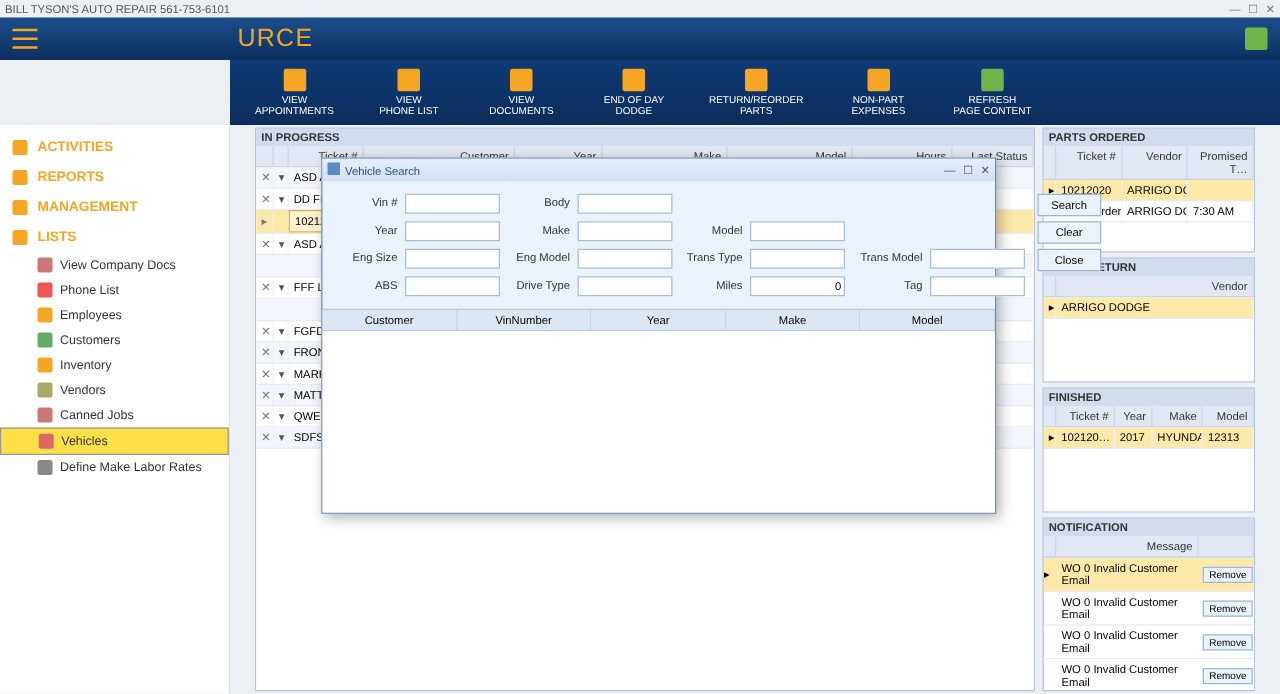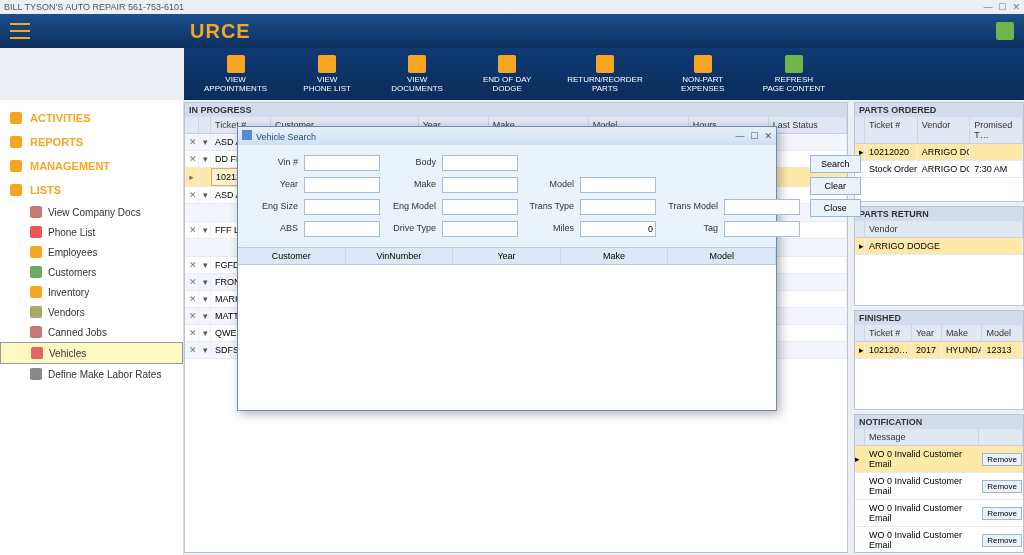--- a/index.html
+++ b/index.html
@@ -2,42 +2,42 @@
 <html><head>
 <meta charset="utf-8">
 <style>
   * { box-sizing: border-box; margin: 0; padding: 0; font-family: Arial, sans-serif; }
   body { background: #eceff4; font-size: 11px; overflow: hidden; }
   .titlebar { background: #eceff4; height: 14px; padding: 0 4px; font-size: 9px; color: #555; display:flex;align-items:center;justify-content:space-between;}
   .titlebar .wbtns{display:flex;gap:6px;font-size:9px;color:#777}
   .header { background: linear-gradient(#1b4f8c,#0d2f5e); height: 34px; display:flex;align-items:center;justify-content:space-between;padding:0 10px;color:#fff;}
   .hamburger{width:20px;height:16px;display:flex;flex-direction:column;justify-content:space-between;cursor:pointer}
   .hamburger span{height:2px;background:#f6a623}
-  .logo{color:#f6a623;font-weight:bold;font-size:20px;letter-spacing:1px;margin-left:160px}
+  .logo{color:#f6a623;font-weight:normal;font-size:20px;letter-spacing:1px;margin-left:160px}
   .header-right{text-align:right;line-height:1.1;display:flex;align-items:center;gap:8px}
   .header-right .uname{font-size:11px}
   .header-right .ucomp{font-size:9px;color:#cfe0f7}
   .hicon{width:18px;height:18px;background:#70b44a;border-radius:2px;display:inline-block}
   .toolbar{background:linear-gradient(#0f3a74,#0a2d5b);height:52px;display:flex;gap:30px;padding:4px 20px;margin-left:184px}
   .tbtn{display:flex;flex-direction:column;align-items:center;color:#fff;font-size:8px;text-align:center;cursor:pointer;justify-content:center;min-width:60px}
   .tbtn .ticon{width:18px;height:18px;margin-bottom:2px;background:#f6a623;border-radius:2px}
   .tbtn .ticon.g{background:#70b44a}
   .main{display:flex;height:calc(555px - 14px - 34px - 52px)}
   .sidebar{width:184px;background:#fff;border-right:1px solid #ddd;padding:6px 0}
   .snav-h{color:#f6a623;font-weight:bold;font-size:11px;padding:6px 10px;display:flex;align-items:center;gap:8px}
   .snav-i{font-size:10px;color:#333;padding:4px 10px 4px 30px;display:flex;align-items:flex-end;gap:6px;cursor:pointer}
-  .snav-i.sel{border:1px solid #999;background:#fef9c3}
+  .snav-i.sel{border:1px solid #999;background:#fde047}
   .sic{width:12px;height:12px;display:inline-block;border-radius:2px}
-  .content{flex:1;display:flex;gap:6px;padding:2px 0;overflow:hidden}
+  .content{flex:1;display:flex;gap:6px;padding:2px 20px;overflow:hidden}
   .col-main{flex:1;display:flex;flex-direction:column;min-width:0}
   .col-right{width:170px;display:flex;flex-direction:column;gap:4px}
   .panel{border:1px solid #b8c4d6;background:#e8eef7;display:flex;flex-direction:column}
   .panel-h{background:#d2dcec;font-size:9px;font-weight:bold;padding:2px 4px;color:#333}
   .grid-h{display:flex;background:#e2e8f3;border-bottom:1px solid #c6d0e2;font-size:9px;color:#333}
-  .grid-h div{padding:3px 4px;border-right:1px solid #cbd5e5;text-align:left}
+  .grid-h div{padding:3px 4px;border-right:1px solid #cbd5e5;text-align:right}
   .grid-body{flex:1;background:#fff;overflow:auto}
   .grow{display:flex;font-size:9px;border-bottom:1px solid #e6eaf2;align-items:center}
   .grow div{padding:3px 4px;border-right:1px solid #eef2f8;white-space:nowrap;overflow:hidden}
   .grow.sel{background:#ffe9a8}
   .grow.alt{background:#f2f6fc}
   .xcell{width:14px;text-align:center;color:#777}
   .caret{width:12px;text-align:center;color:#555}
   .prog{flex:1;position:relative}
   .modal{position:absolute;left:52px;top:23px;width:540px;height:285px;background:#eaf2fb;border:1px solid #6b8ab5;box-shadow:3px 3px 10px rgba(0,0,0,.3);display:flex;flex-direction:column}
   .modal-t{background:linear-gradient(#e6f0fc,#cfe0f5);height:18px;display:flex;align-items:center;justify-content:space-between;padding:0 4px;font-size:9px;color:#2a4d7d}

